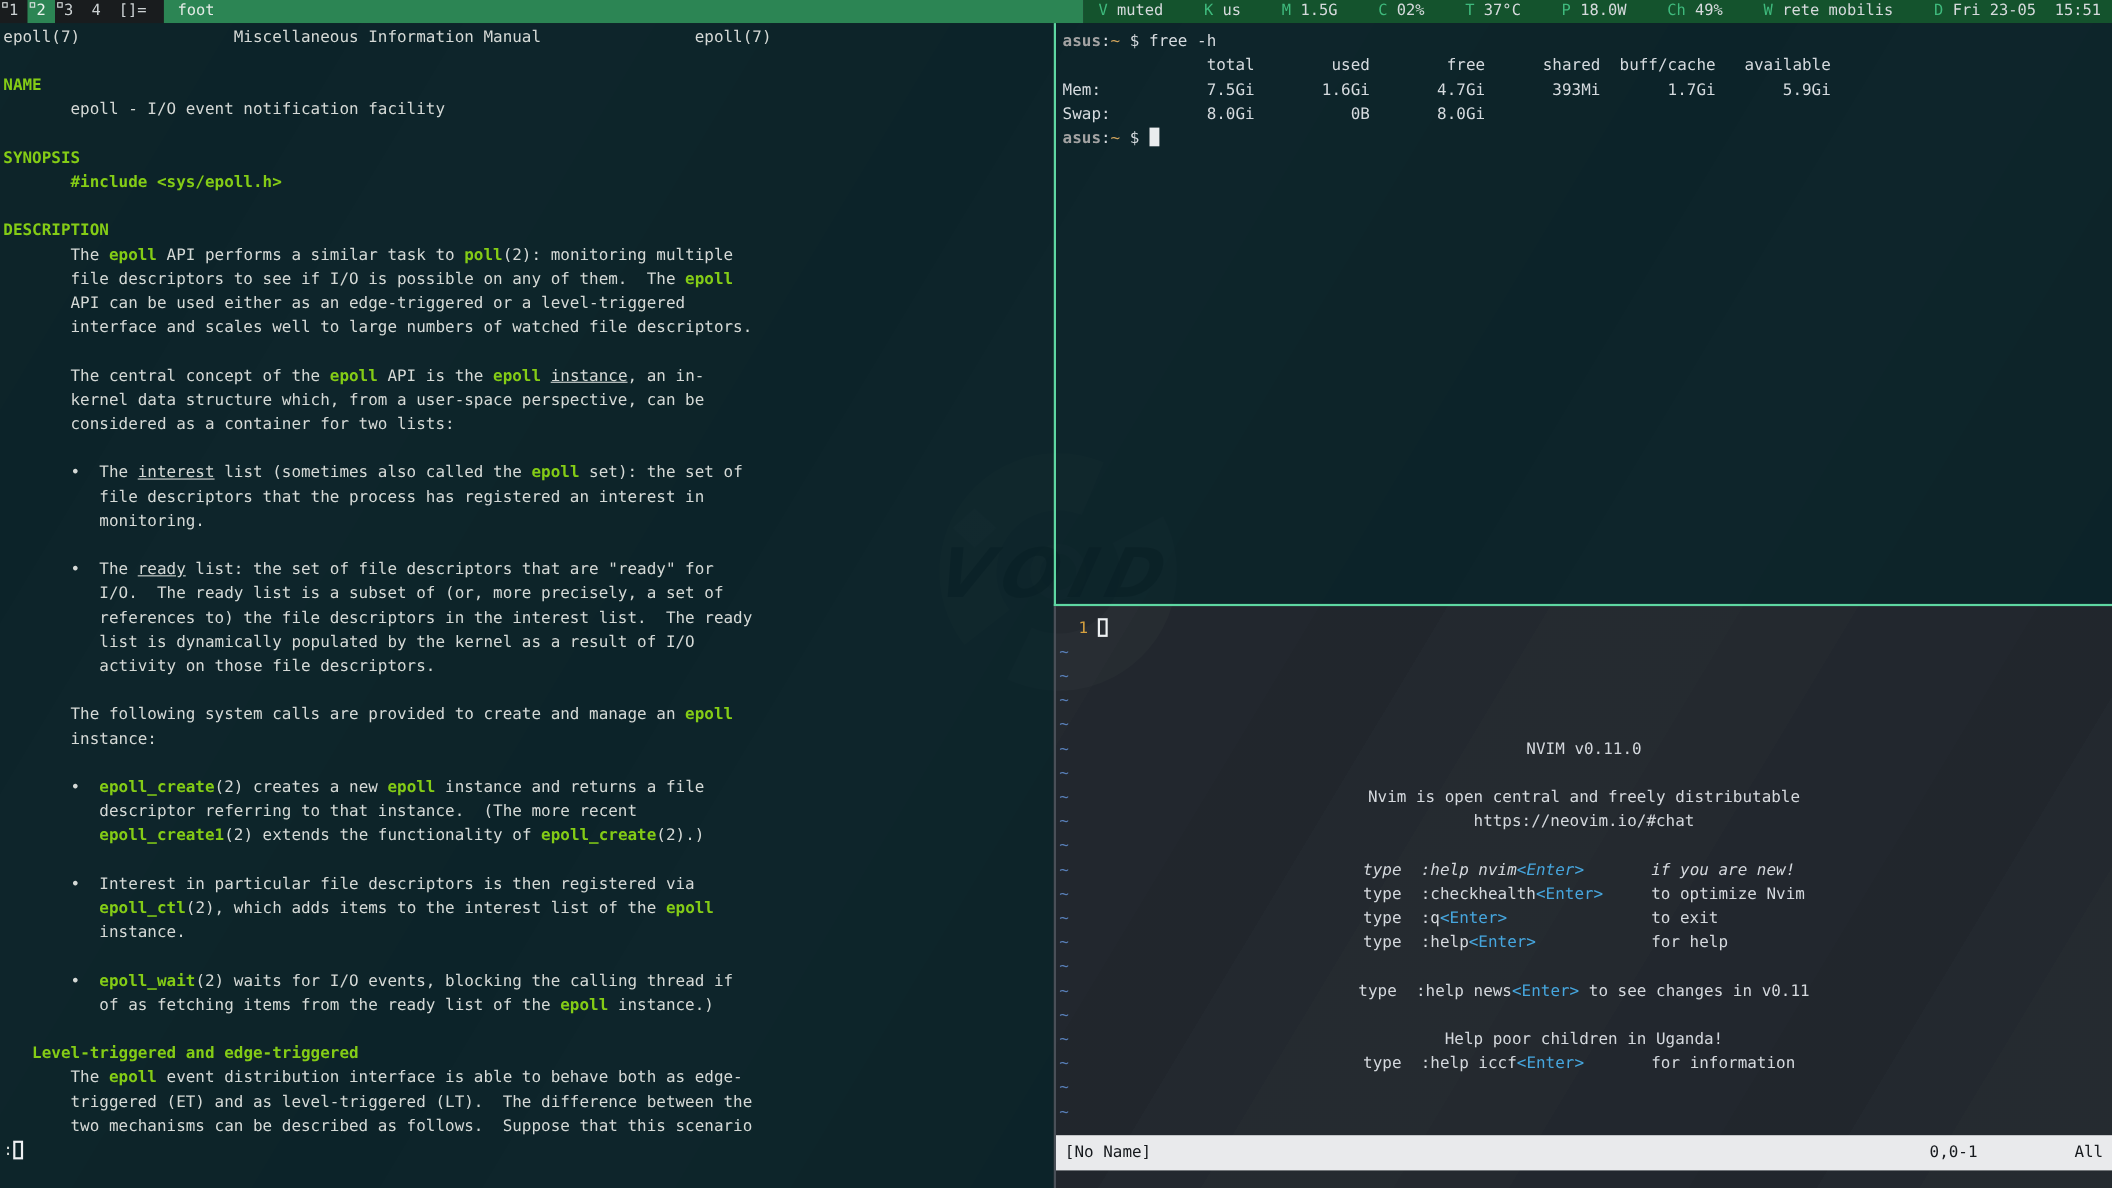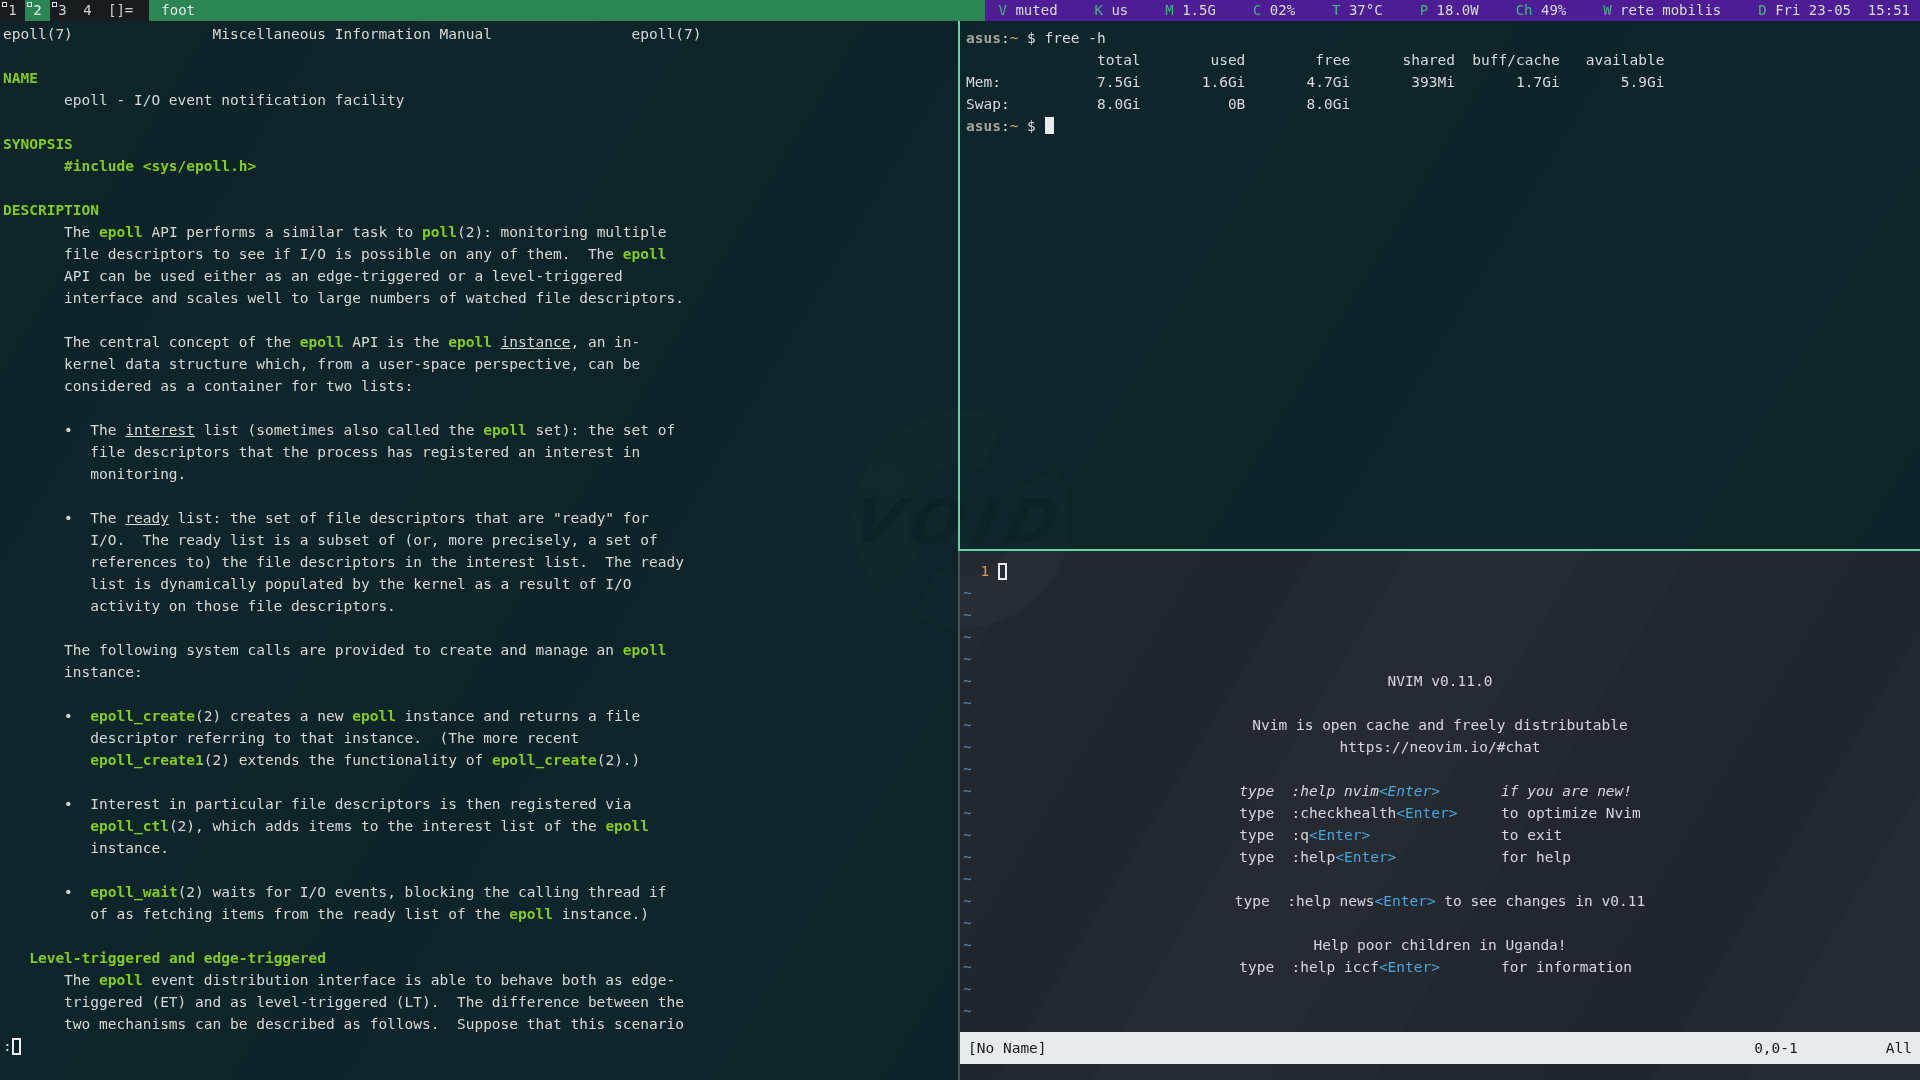--- a/index.html
+++ b/index.html
@@ -22,21 +22,21 @@
   .bar { position:absolute; left:0; top:0; width:1920px; height:21px;
     background:#191c1e; display:flex; align-items:stretch;
     font-size:14px; line-height:21px; color:#cdd2d4; }
   .ws { position:relative; width:25px; text-align:center; cursor:default; }
   .ws.focused { background:#2c8554; color:#eaf3ed; }
   .ws .occ { position:absolute; left:2px; top:2px; width:5px; height:5px;
     border:1px solid #dfe4e4; }
   .layout-symbol { padding:0 6px; margin-left:2px; }
   .bar-title { flex:1; background:#2c8554; color:#e4ebe6; padding-left:12px;
     margin-left:10px; white-space:pre; }
-  .bar-status { background:#4c1d95; display:flex; gap:37px; padding:0 10px 0 14px;
+  .bar-status { background:#14532d; display:flex; gap:37px; padding:0 10px 0 14px;
     white-space:pre; }
   .bar-status .sk { color:#3fba7d; }
   .bar-status .sv { color:#d6dadc; }
 
   
   .pane { position:absolute; overflow:hidden; }
   .pane-man  { left:0;    top:21px;  width:958px; height:1059px;
     background:rgba(6,34,40,0.78); padding:2px 0 0 3px; }
   .pane-term { left:960px; top:21px; width:960px; height:528px;
     background:rgba(6,34,40,0.78); padding:6px 0 0 6px; }
@@ -182,21 +182,21 @@
       <div class="nrow" style="top: 317px;"><span class="tilde">~</span></div>
       <div class="nrow" style="top: 339px;"><span class="tilde">~</span></div>
       <div class="nrow" style="top: 361px;"><span class="tilde">~</span></div>
       <div class="nrow" style="top: 383px;"><span class="tilde">~</span></div>
       <div class="nrow" style="top: 405px;"><span class="tilde">~</span></div>
       <div class="nrow" style="top: 427px;"><span class="tilde">~</span></div>
       <div class="nrow" style="top: 449px;"><span class="tilde">~</span></div>
     </div>
   <div id="nvim-intro">
       <div class="introline" style="top: 119px;"><span>NVIM v0.11.0</span></div>
-      <div class="introline" style="top: 163px;"><span>Nvim is open cache and freely distributable</span></div>
+      <div class="introline" style="top: 163px;"><span>Nvim is open central and freely distributable</span></div>
       <div class="introline" style="top: 185px;"><span>https://neovim.io/#chat</span></div>
       <div class="introline" style="top: 229px; font-style: italic;"><span>type  :help nvim</span><span class="fg-enter">&lt;Enter&gt;</span><span>       if you are new! </span></div>
       <div class="introline" style="top: 251px;"><span>type  :checkhealth</span><span class="fg-enter">&lt;Enter&gt;</span><span>     to optimize Nvim</span></div>
       <div class="introline" style="top: 273px;"><span>type  :q</span><span class="fg-enter">&lt;Enter&gt;</span><span>               to exit         </span></div>
       <div class="introline" style="top: 295px;"><span>type  :help</span><span class="fg-enter">&lt;Enter&gt;</span><span>            for help        </span></div>
       <div class="introline" style="top: 339px;"><span>type  :help news</span><span class="fg-enter">&lt;Enter&gt;</span><span> to see changes in v0.11</span></div>
       <div class="introline" style="top: 383px;"><span>Help poor children in Uganda!</span></div>
       <div class="introline" style="top: 405px;"><span>type  :help iccf</span><span class="fg-enter">&lt;Enter&gt;</span><span>       for information </span></div>
     </div>
   <div class="statusline">

